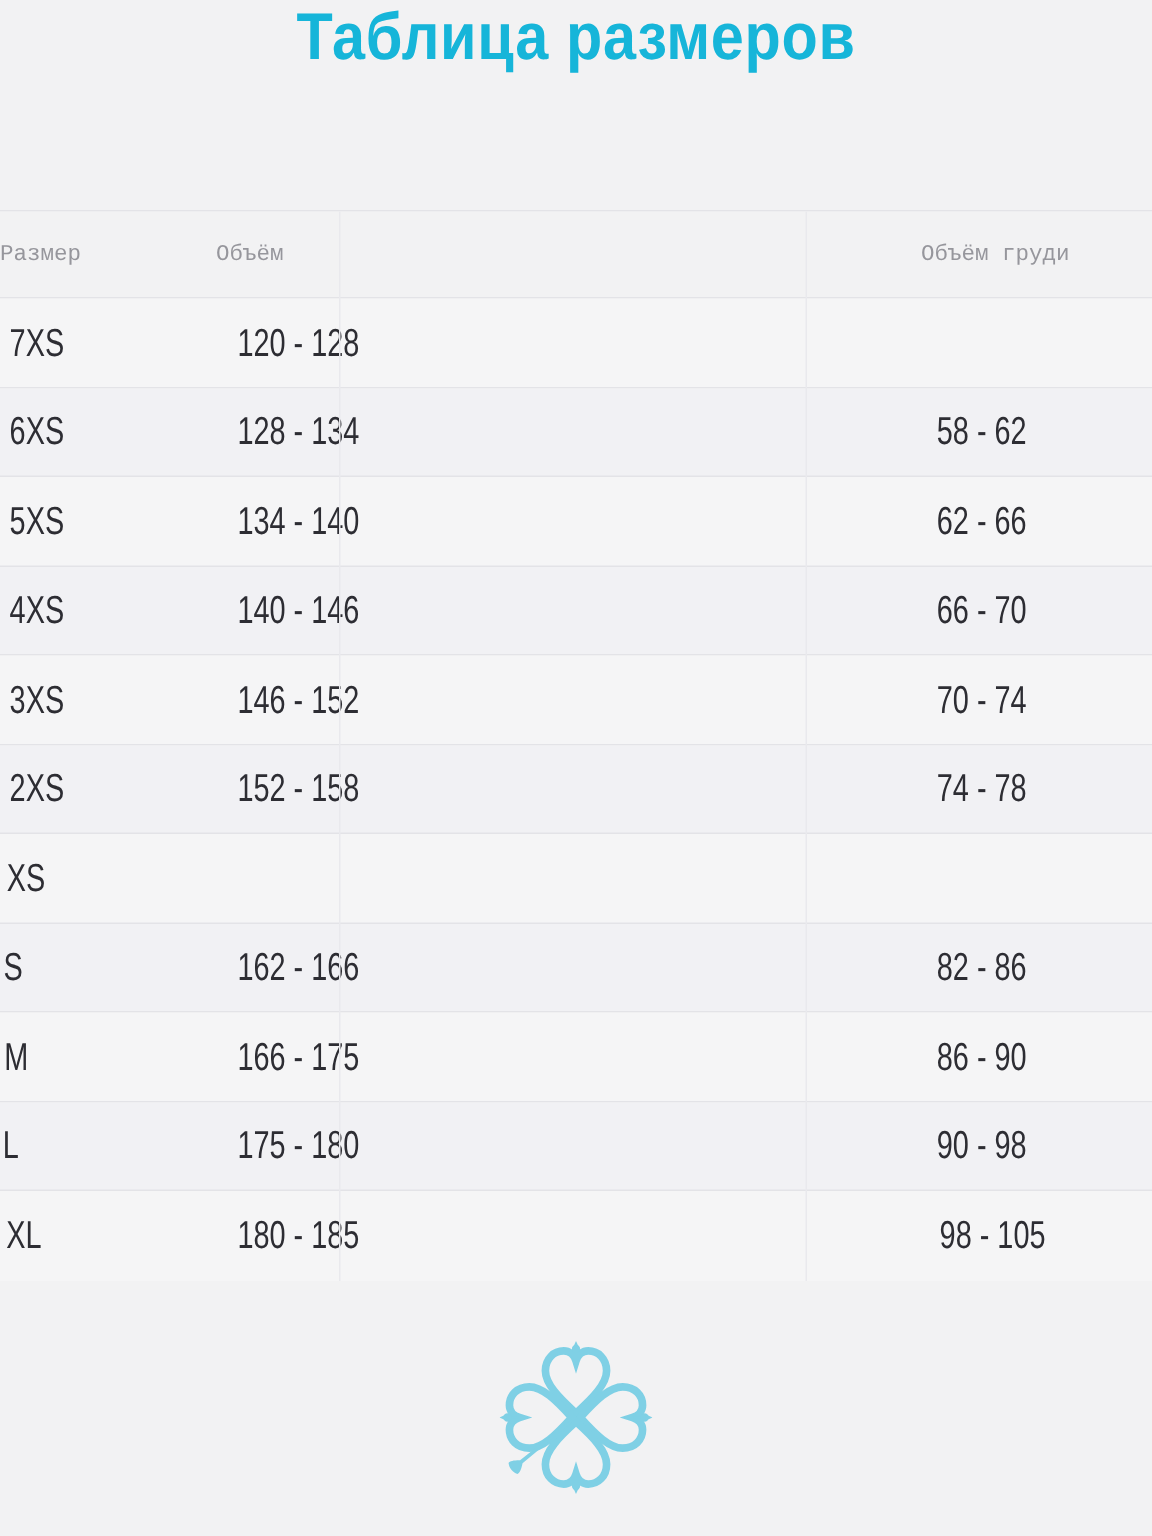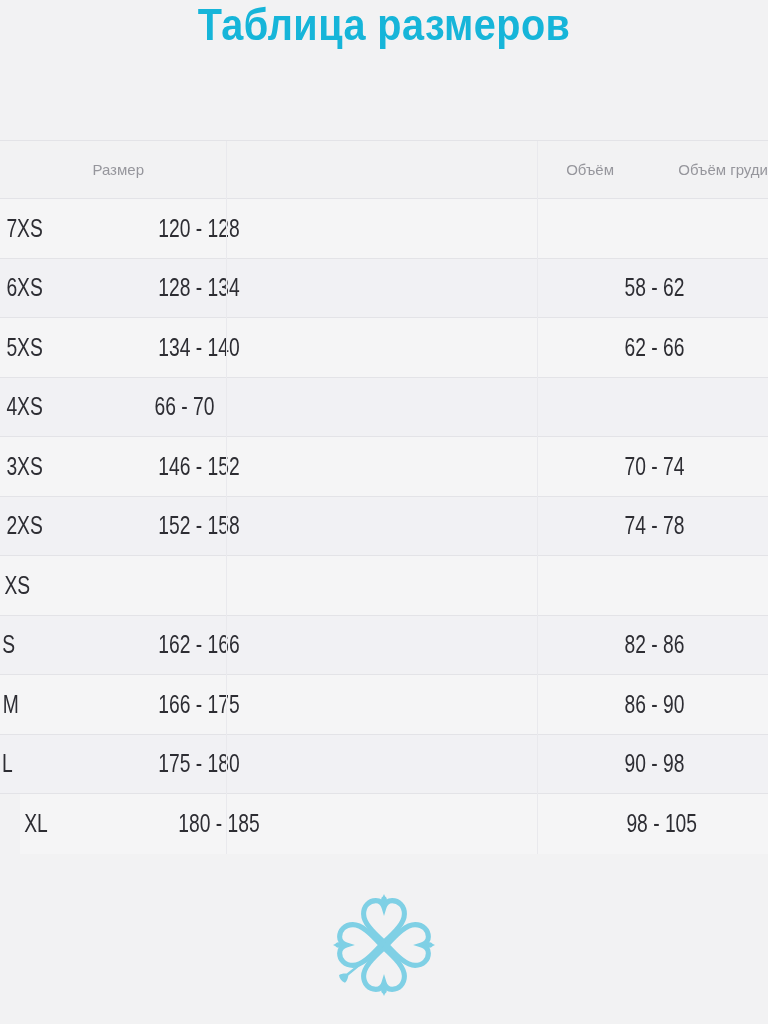--- a/index.html
+++ b/index.html
@@ -53,28 +53,28 @@
     grid-template-columns:144px 1fr 154px;
     align-items:center;
   }
   .thead{
     height:58px;
     background:var(--page-bg);
     border-bottom:1px solid var(--hline);
     color:var(--head-text);
     font-size:15px;
   }
-  .thead .cell{text-align:right;}
+  .thead .cell{text-align:left;font-family:Liberation Mono, monospace;}
   .row{
     height:59.5px;
     border-bottom:1px solid var(--hline);
     color:var(--data-text);
     font-size:26px;
   }
-  .row:last-child{border-bottom:none;margin-left:20px;}
+  .row:last-child{border-bottom:none;}
   .row.odd{background:var(--row-odd);}
   .row.even{background:var(--row-even);}
   .row .cell{text-align:left;white-space:nowrap;}
   .row .cell .txt{display:inline-block;transform:scaleX(0.74);}
   .logo-wrap{
     margin-top:40px;
     display:flex;
     justify-content:center;
   }
   .logo-wrap svg{
@@ -110,20 +110,21 @@
         <div class="cell"><span class="txt">128 - 134</span></div>
         <div class="cell"><span class="txt">58 - 62</span></div>
       </div>
       <div class="row odd">
         <div class="cell"><span class="txt">5XS</span></div>
         <div class="cell"><span class="txt">134 - 140</span></div>
         <div class="cell"><span class="txt">62 - 66</span></div>
       </div>
       <div class="row even">
         <div class="cell"><span class="txt">4XS</span></div>
+        <div class="cell"><span class="txt">140 - 146</span></div>
         <div class="cell"><span class="txt">66 - 70</span></div>
       </div>
       <div class="row odd">
         <div class="cell"><span class="txt">3XS</span></div>
         <div class="cell"><span class="txt">146 - 152</span></div>
         <div class="cell"><span class="txt">70 - 74</span></div>
       </div>
       <div class="row even">
         <div class="cell"><span class="txt">2XS</span></div>
         <div class="cell"><span class="txt">152 - 158</span></div>

